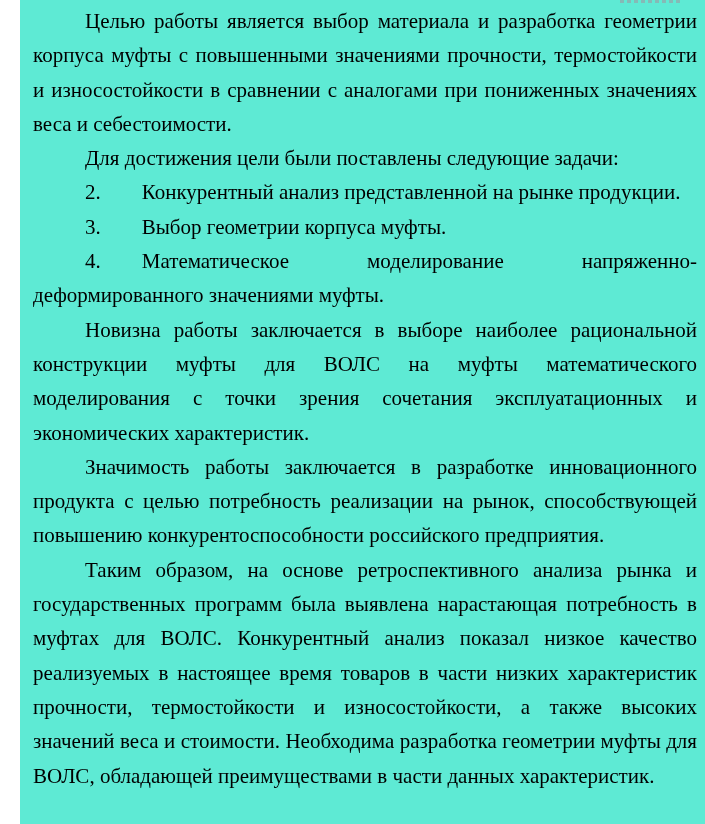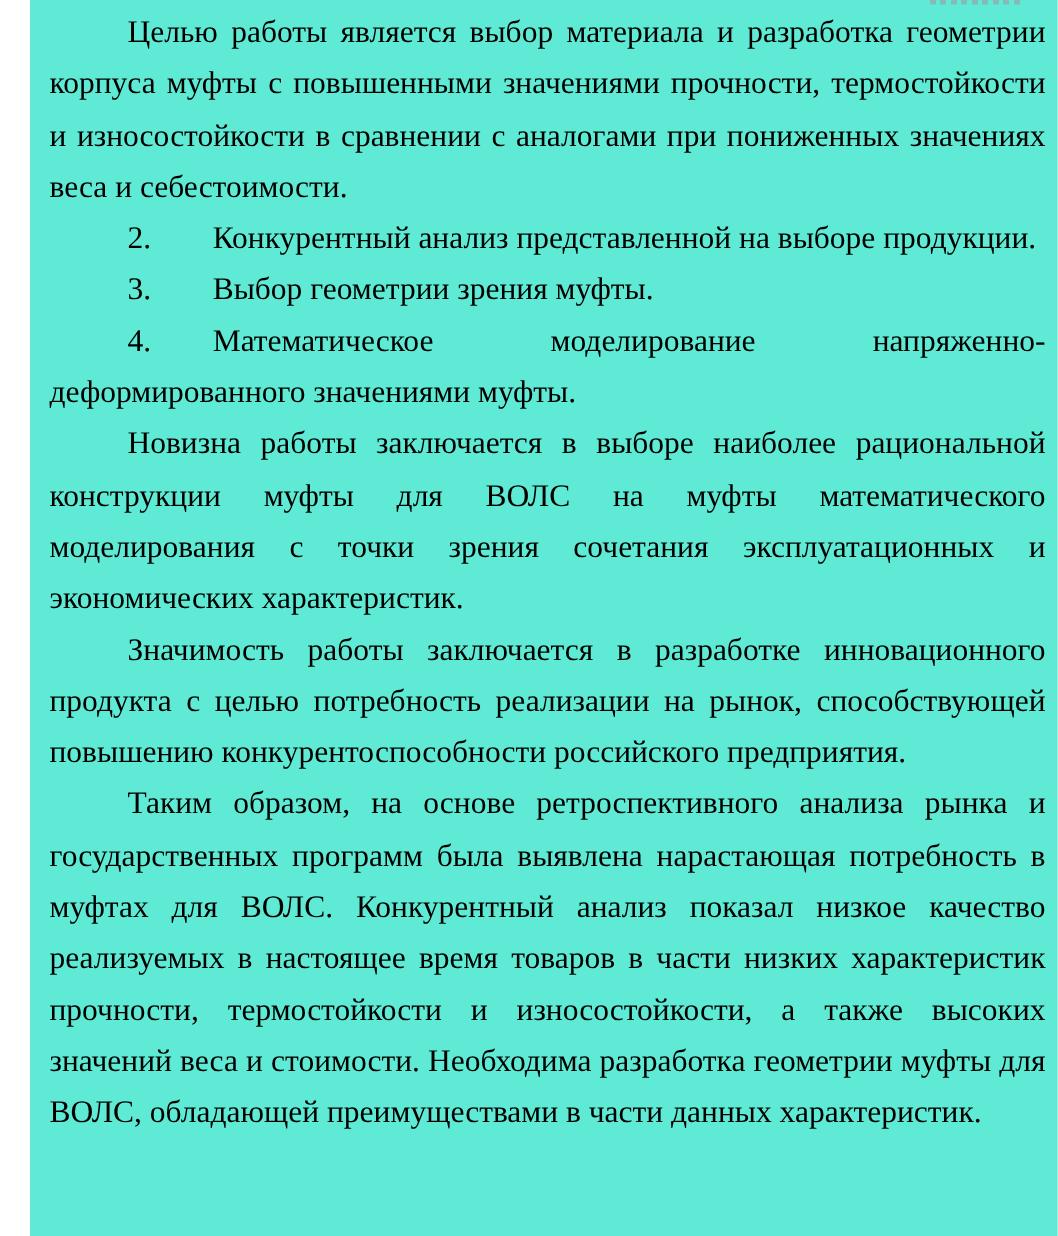--- a/index.html
+++ b/index.html
@@ -53,25 +53,26 @@
 </style>
 </head>
 <body>
 
 <div class="crop-artifact"></div>
 
 <div class="page">
 
   <p class="para">Целью работы является выбор материала и разработка геометрии корпуса муфты с повышенными значениями прочности, термостойкости и износостойкости в сравнении с аналогами при пониженных значениях веса и себестоимости.</p>
 
+  <p class="para">Для достижения цели были поставлены следующие задачи:</p>
 
 
-  <p class="para"><span class="num">2.</span><span class="tab"></span><span>Конкурентный анализ представленной на выборе продукции.</span></p>
+  <p class="para"><span class="num">2.</span><span class="tab"></span><span>Конкурентный анализ представленной на рынке продукции.</span></p>
 
-  <p class="para"><span class="num">3.</span><span class="tab"></span><span>Выбор геометрии зрения муфты.</span></p>
+  <p class="para"><span class="num">3.</span><span class="tab"></span><span>Выбор геометрии корпуса муфты.</span></p>
 
   <p class="para"><span class="num">4.</span><span class="tab"></span><span>Математическое моделирование напряженно-деформированного значениями муфты.</span></p>
 
   <p class="para">Новизна работы заключается в выборе наиболее рациональной конструкции муфты для ВОЛС на муфты математического моделирования с точки зрения сочетания эксплуатационных и экономических характеристик.</p>
 
   <p class="para">Значимость работы заключается в разработке инновационного продукта с целью потребность реализации на рынок, способствующей повышению конкурентоспособности российского предприятия.</p>
 
   <p class="para">Таким образом, на основе ретроспективного анализа рынка и государственных программ была выявлена нарастающая потребность в муфтах для ВОЛС. Конкурентный анализ показал низкое качество реализуемых в настоящее время товаров в части низких характеристик прочности, термостойкости и износостойкости, а также высоких значений веса и стоимости. Необходима разработка геометрии муфты для ВОЛС, обладающей преимуществами в части данных характеристик.</p>
 
 </div>

